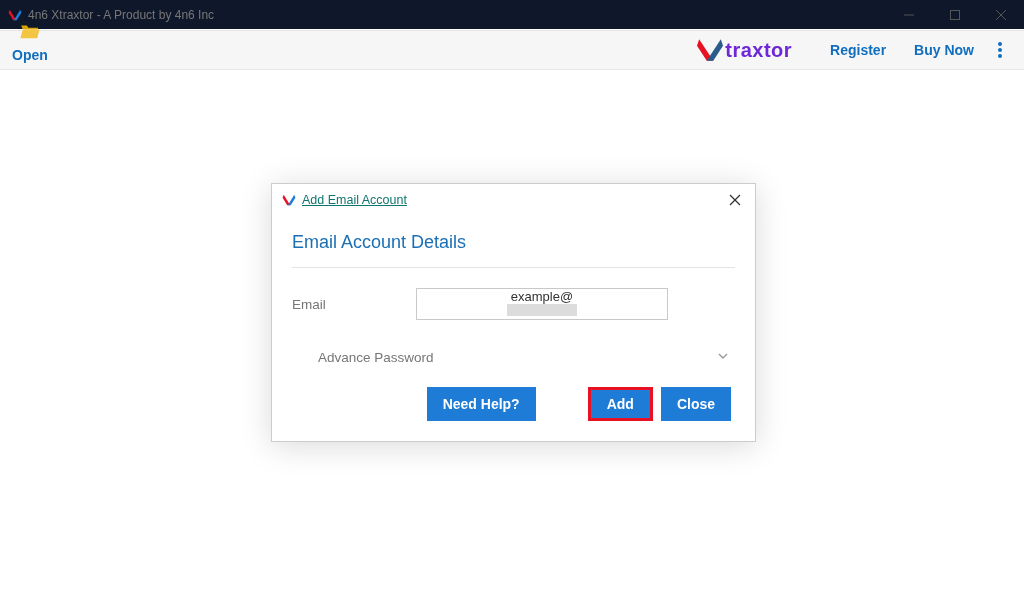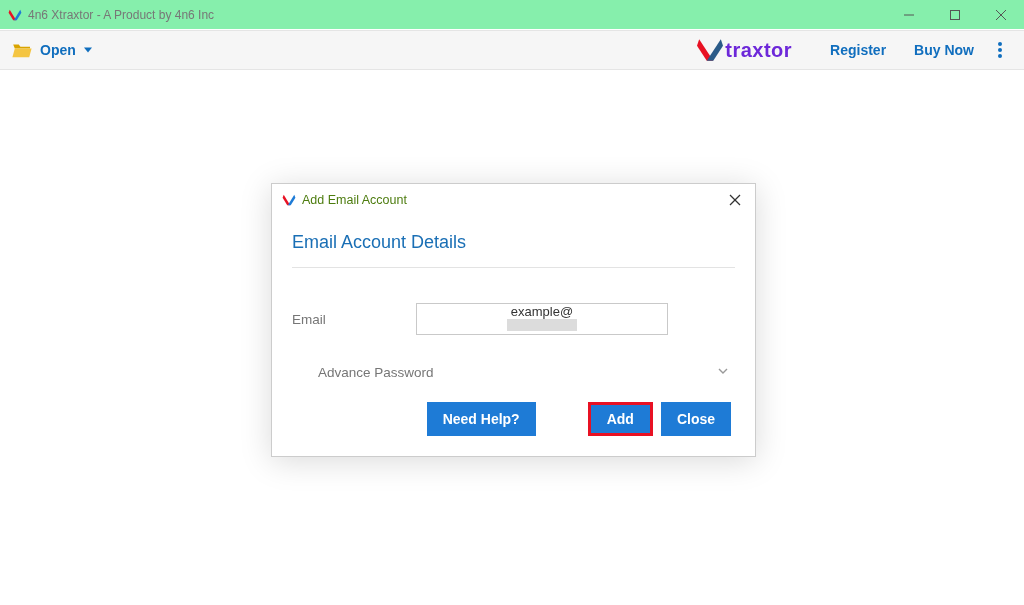--- a/index.html
+++ b/index.html
@@ -1,45 +1,45 @@
 <!DOCTYPE html>
 <html><head>
   <meta charset="utf-8">
   <style>
     * { margin:0; padding:0; box-sizing:border-box; font-family:"Segoe UI",Arial,sans-serif; }
     body { width:1024px; height:605px; background:#fff; overflow:hidden; }
 
-    .titlebar { height:30px; background:#86efac; display:flex; align-items:center; padding:0 0 0 8px; color:#777; font-size:12px; border-bottom:1px solid #fff; }
+    .titlebar { height:30px; background:#0f172a; display:flex; align-items:center; padding:0 0 0 8px; color:#777; font-size:12px; border-bottom:1px solid #fff; }
     .titlebar-icon { width:14px; height:14px; margin-right:6px; display:flex; align-items:center; justify-content:center; }
     .titlebar-title { flex:1; }
     .winbtns { display:flex; }
     .winbtn { width:46px; height:30px; display:flex; align-items:center; justify-content:center; color:#555; }
     .winbtn svg { width:10px; height:10px; }
 
     .toolbar { height:40px; background:#f6f6f6; border-top:1px solid #e5e5e5; border-bottom:1px solid #e5e5e5; display:flex; align-items:center; padding:0 12px; }
-    .open-group { display:flex; align-items:center; gap:8px; color:#106ebe; font-size:14px; font-weight:600; }
+    .open-group { display:flex; align-items:center; gap:8px; color:#106ebe; font-size:14px; font-weight:600;flex-direction:column; }
     .folder-icon { width:20px; height:16px; }
     .caret { width:8px; height:6px; }
     .spacer { flex:1; }
     .brand { display:flex; align-items:center; margin-right:24px; }
     .brand-text { color:#6d28d9; font-size:20px; font-weight:600; letter-spacing:0.5px; }
     .brand-icon { width:26px; height:26px; margin-right:2px; }
     .tblink { color:#106ebe; font-size:14px; font-weight:600; margin:0 14px; }
     .vmore { width:24px; height:24px; display:flex; align-items:center; justify-content:center; }
 
     .canvas { position:relative; width:100%; height:535px; background:#fff; }
 
     .dialog { position:absolute; left:271px; top:113px; width:485px; background:#fff; border:1px solid #ccc; box-shadow:0 4px 30px rgba(0,0,0,0.15); }
-    .dlg-titlebar { display:flex; align-items:center; padding:6px 10px; font-size:12.5px; color:#4d7c0f; }
+    .dlg-titlebar { display:flex; align-items:center; padding:6px 10px; font-size:12.5px; color:#0f766e;text-decoration:underline; }
     .dlg-title-icon { width:14px; height:14px; margin-right:6px; }
     .dlg-title { flex:1; }
     .dlg-close { width:20px; height:20px; display:flex; align-items:center; justify-content:center; color:#333; }
 
     .dlg-body { padding:16px 20px 18px 20px; }
-    .dlg-heading { color:#1a6fb5; font-size:18px; font-weight:400; padding-bottom:14px; border-bottom:1px solid #e3e3e3; margin-bottom:35px; }
+    .dlg-heading { color:#1a6fb5; font-size:18px; font-weight:400; padding-bottom:14px; border-bottom:1px solid #e3e3e3; margin-bottom:20px; }
     .field-row { display:flex; align-items:center; margin-bottom:16px; }
     .field-label { width:124px; color:#767676; font-size:13.5px; }
     .field-input { width:252px; height:32px; border:1px solid #c9c9c9; padding:0 10px; font-size:13px; color:#333;flex-direction:column; }
 
     .adv-row { display:flex; align-items:center; justify-content:space-between; padding:14px 6px 10px 26px; color:#767676; font-size:13.5px; }
     .adv-chevron svg { width:12px; height:12px; stroke:#999; }
 
     .btn-row { display:flex; justify-content:flex-end; gap:8px; padding:12px 4px 2px 4px;align-items:center; }
     .btn { height:34px; padding:0 16px; background:#1e7bd6; color:#fff; font-size:14px; font-weight:600; border:none; display:flex; align-items:center; cursor:pointer; }
     .btn-add-wrap { border:3px solid #e81123; padding:0;margin-left:44px; }

